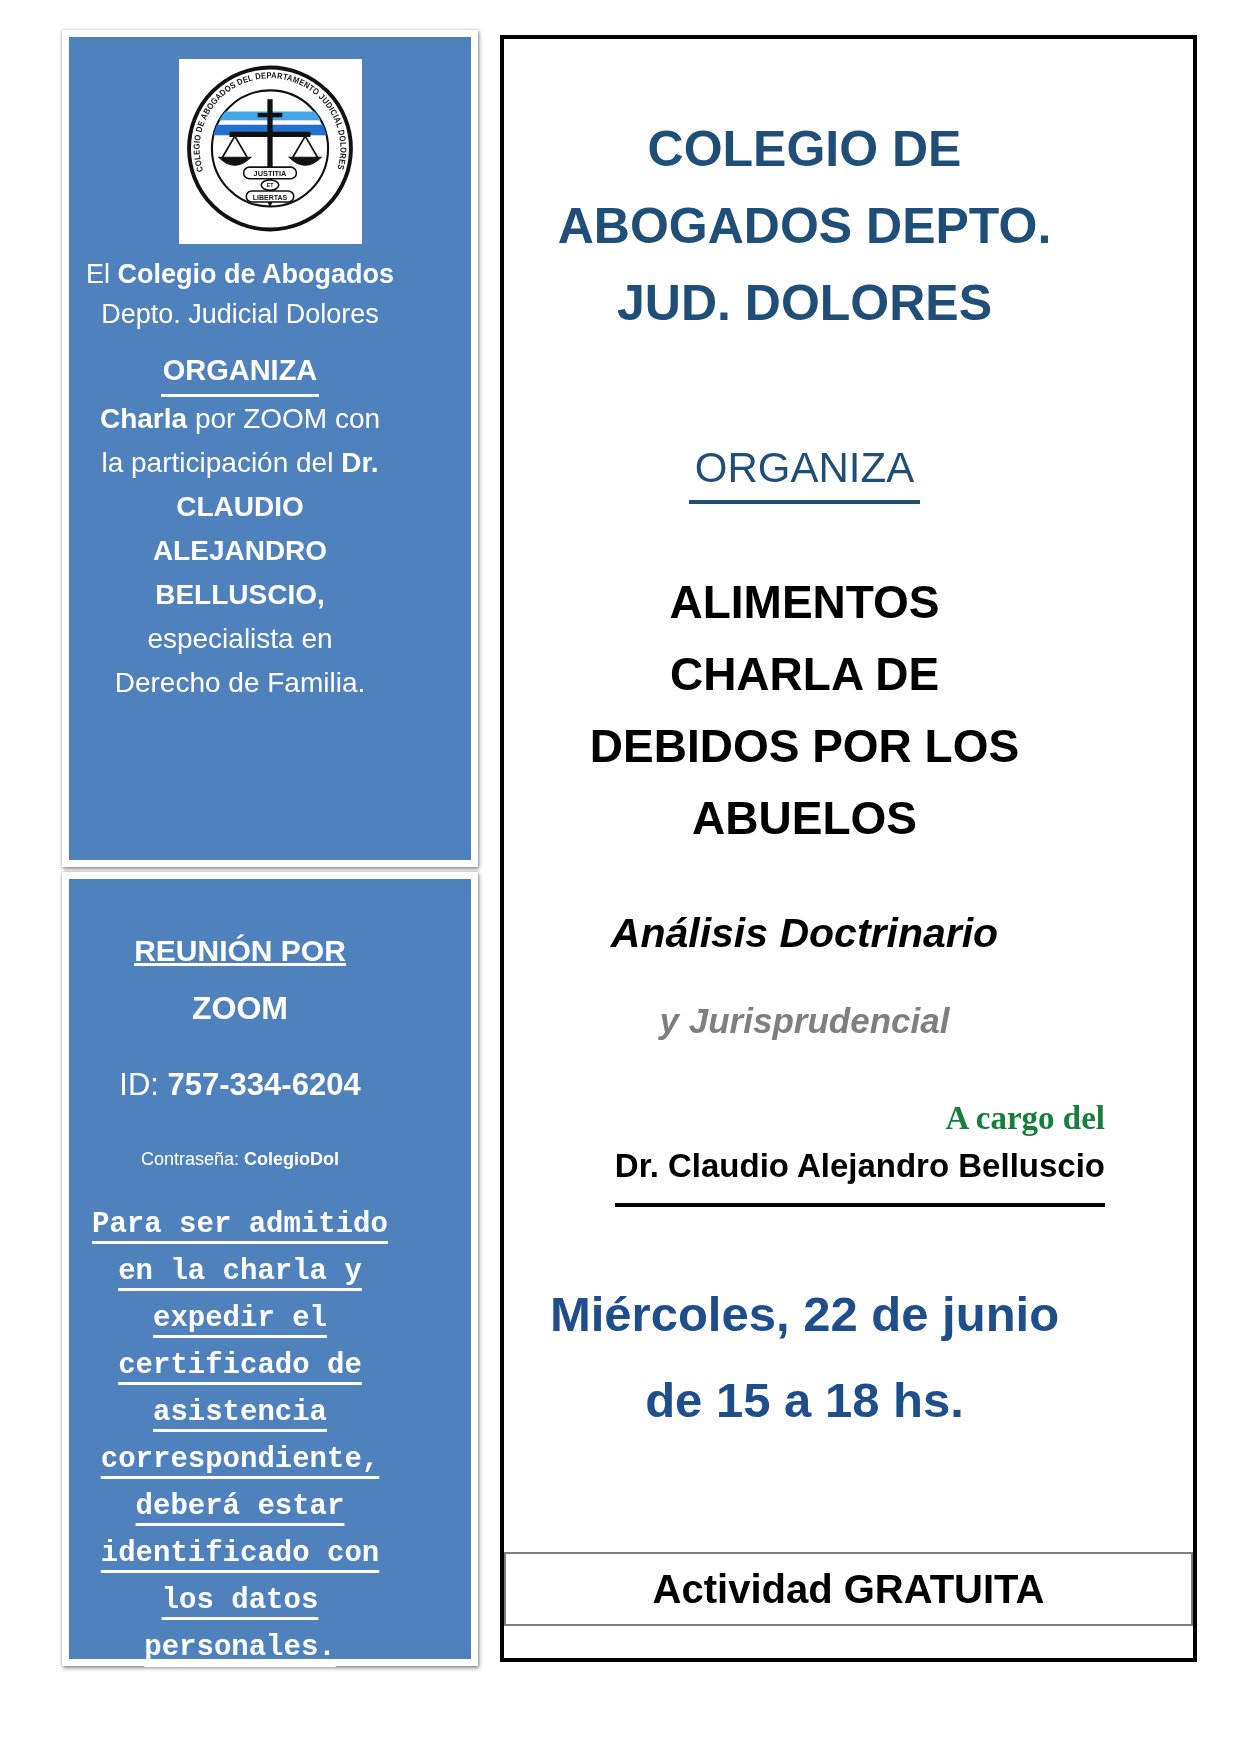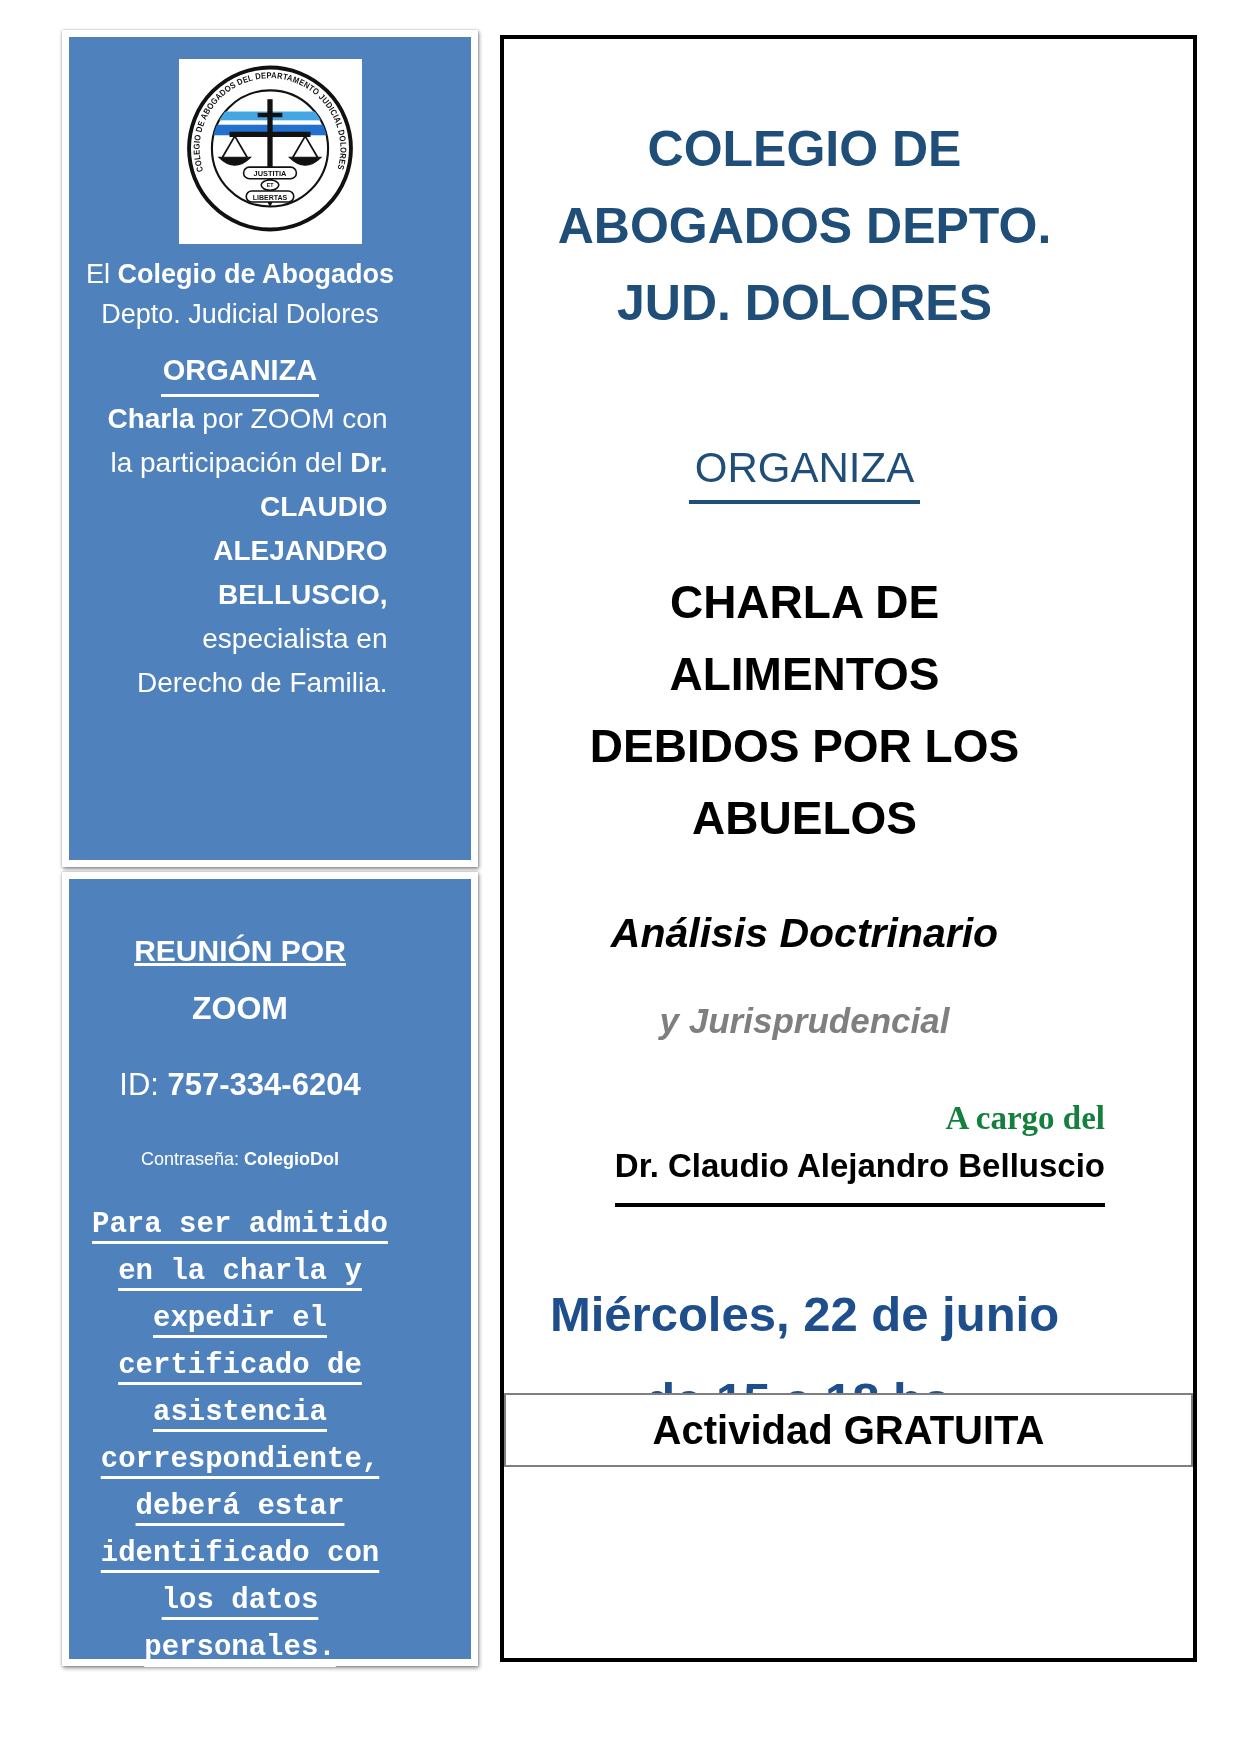--- a/index.html
+++ b/index.html
@@ -30,21 +30,21 @@
   .intro { margin-top: 10px; font-size: 27px; line-height: 40px; }
   .intro b { font-weight: bold; }
 
   .p1-organiza { margin-top: 14px; line-height: 44px; }
   .p1-organiza span {
     display: inline-block; font-size: 29px; font-weight: bold;
     border-bottom: 3px solid #ffffff; padding: 0 2px 2px 2px;
   }
   .p1-body {
     max-width: 295px; margin: 0 auto;
-    font-size: 28px; line-height: 44px; text-align: right;
+    font-size: 28px; line-height: 44px;
   }
   .p1-body b { font-weight: bold; }
 
   .p2-reunion { margin-top: 50px; font-size: 30px; font-weight: bold; line-height: 44px; text-decoration: underline; }
   .p2-zoom    { margin-top: 6px;  font-size: 32px; font-weight: bold; line-height: 58px; }
   .p2-id      { margin-top: 26px; font-size: 31px; line-height: 44px; }
   .p2-id b    { font-weight: bold; }
   .p2-pass    { margin-top: 32px; font-size: 18px; line-height: 40px; }
   .p2-pass b  { font-weight: bold; }
   .p2-note {
@@ -71,21 +71,21 @@
   .m-sub1 { margin-top: 58px; font-size: 41px; font-weight: bold; font-style: italic; color: #000000; line-height: 42px; }
   .m-sub2 { margin-top: 46px; font-size: 35px; font-weight: bold; font-style: italic; color: #7f7f7f; line-height: 42px; }
   .m-cargo { margin-top: 56px; text-align: right; font-size: 33px; font-weight: bold; color: #15803d; line-height: 40px; font-family: Liberation Serif, serif; }
   .m-speaker { margin-top: 8px; text-align: right; line-height: 40px; }
   .m-speaker span {
     display: inline-block; font-size: 33px; font-weight: bold; color: #000000;
     border-bottom: 4px solid #000000; padding-bottom: 17px;
   }
   .m-date { margin-top: 64px; font-size: 49px; font-weight: bold; color: #1f4e8c; line-height: 86px; }
   .m-free {
-    position: absolute; left: 0; right: 0; top: 1354px; height: 74px;
+    position: absolute; left: 0; right: 0; top: 1513px; height: 74px;
     border: 2px solid #7f7f7f; box-sizing: border-box; background: #ffffff;
     display: flex; align-items: center; justify-content: center;
     font-size: 40px; font-weight: bold; color: #000000;
   }
 </style>
 </head>
 <body>
 
 <div id="flyer">
 
@@ -166,22 +166,22 @@
         <div>COLEGIO DE</div>
         <div>ABOGADOS DEPTO.</div>
         <div>JUD. DOLORES</div>
       </div>
 
       <div class="m-organiza">
         <span>ORGANIZA</span>
       </div>
 
       <div class="m-talk">
+        <div>ALIMENTOS</div>
         <div>CHARLA DE</div>
-        <div>ALIMENTOS</div>
         <div>DEBIDOS POR LOS</div>
         <div>ABUELOS</div>
       </div>
 
       <div class="m-sub1">Análisis Doctrinario</div>
       <div class="m-sub2">y Jurisprudencial</div>
 
       <div class="m-cargo">A cargo del</div>
       <div class="m-speaker">
         <span>Dr. Claudio Alejandro Belluscio</span>

